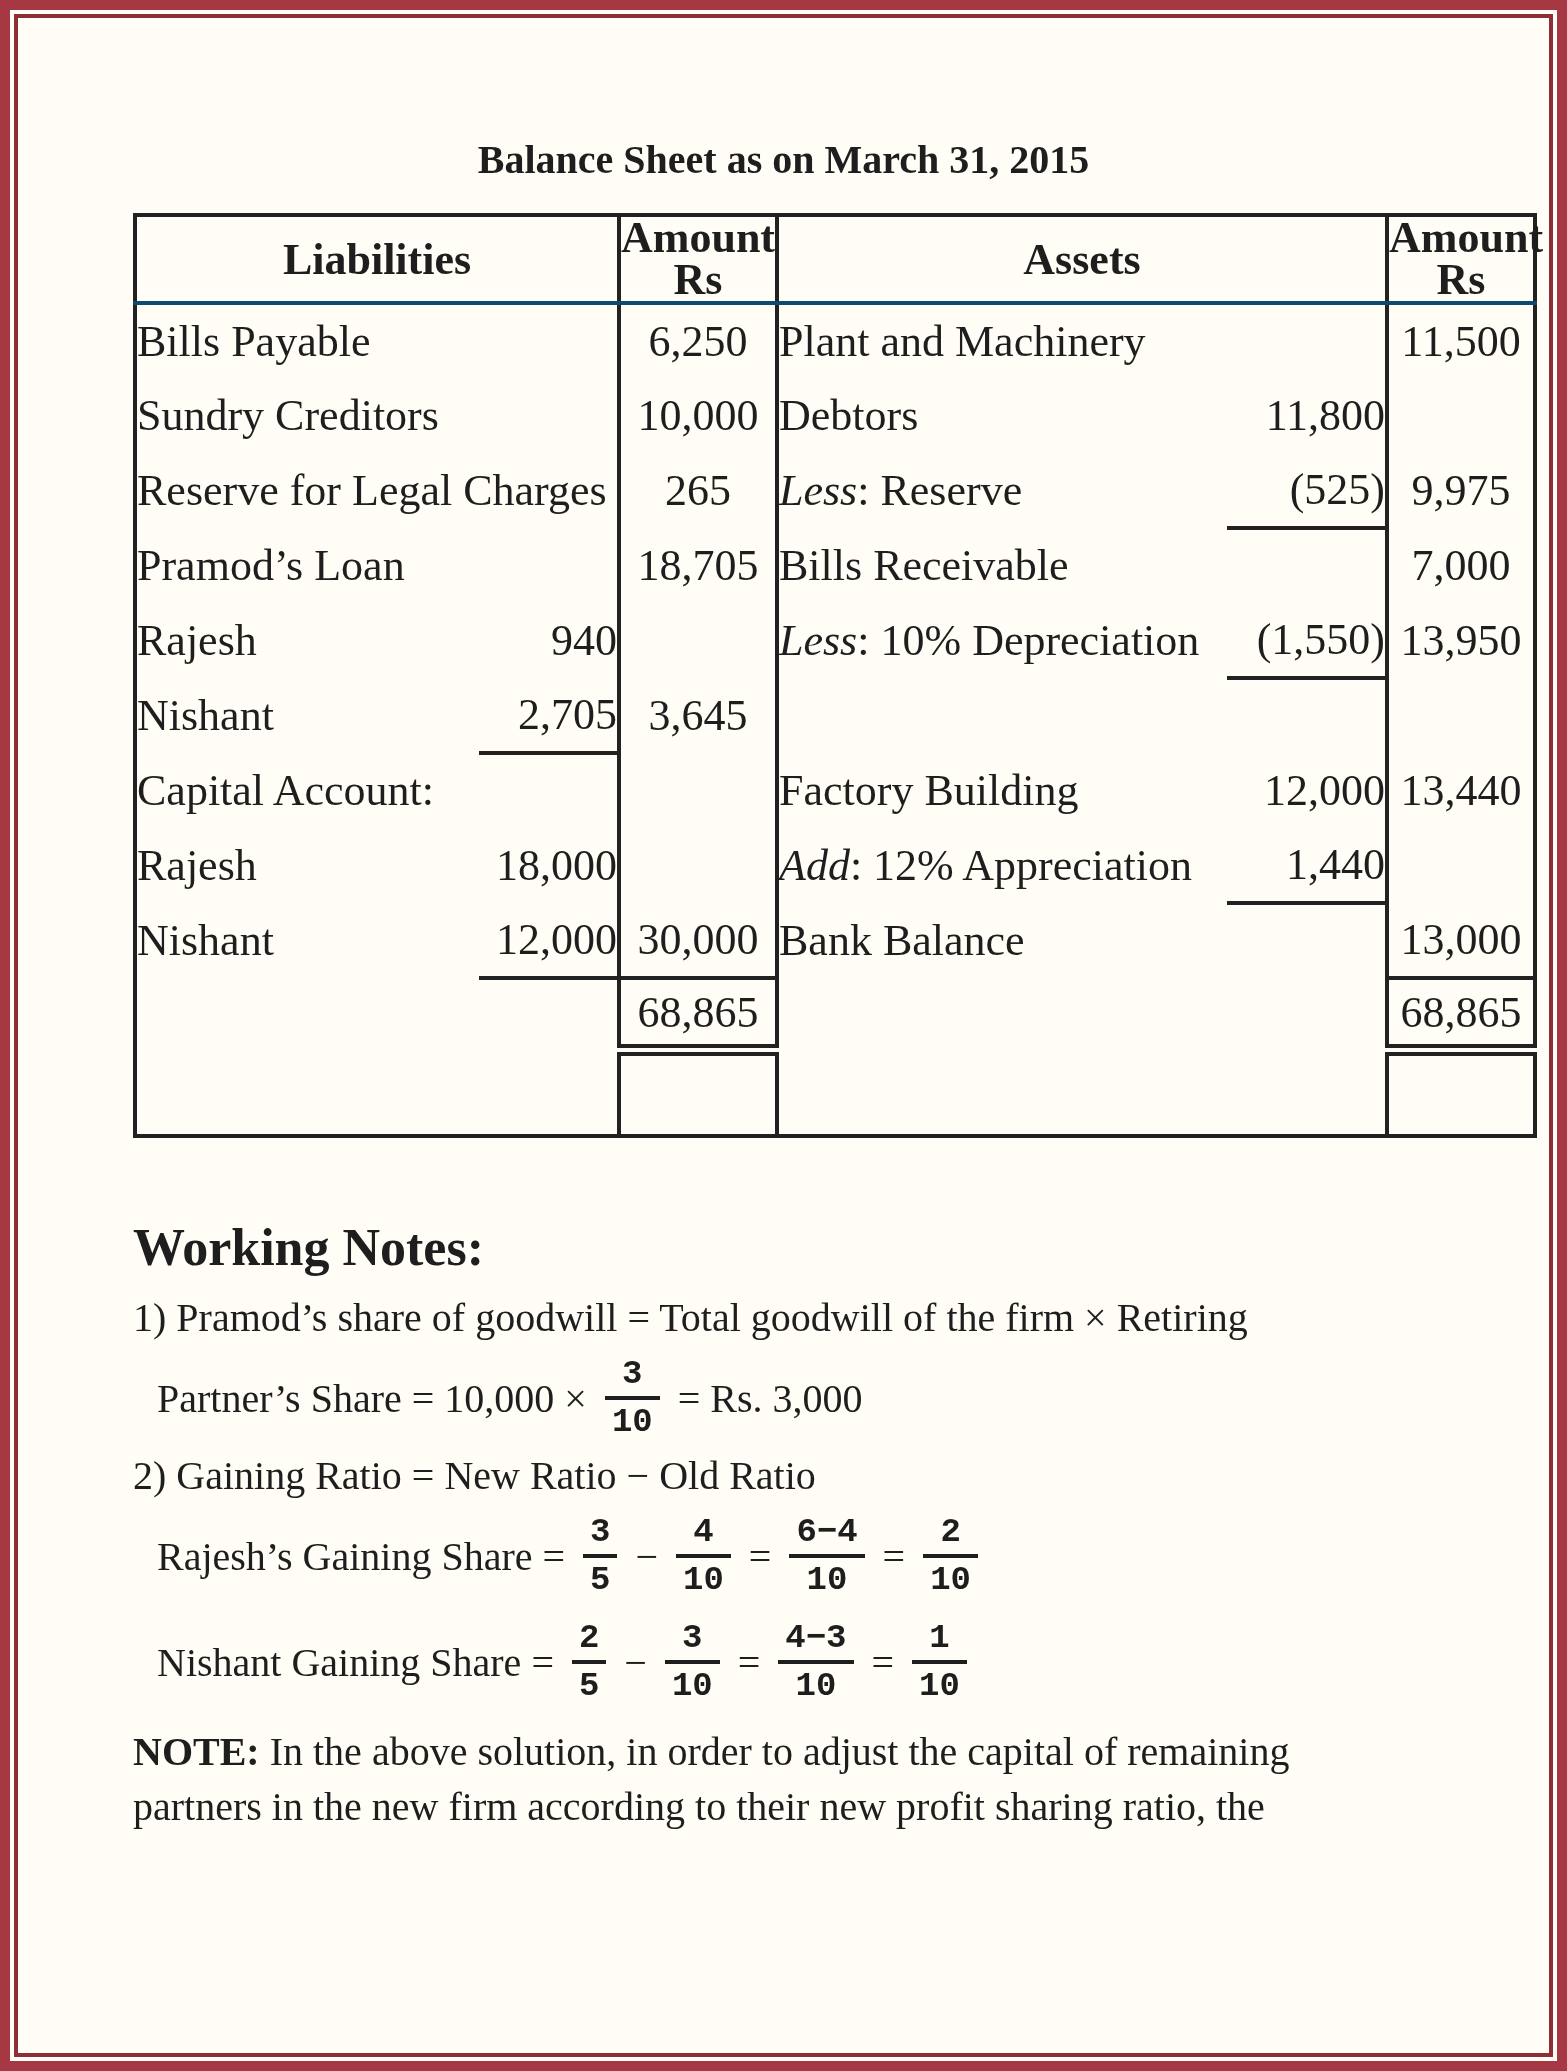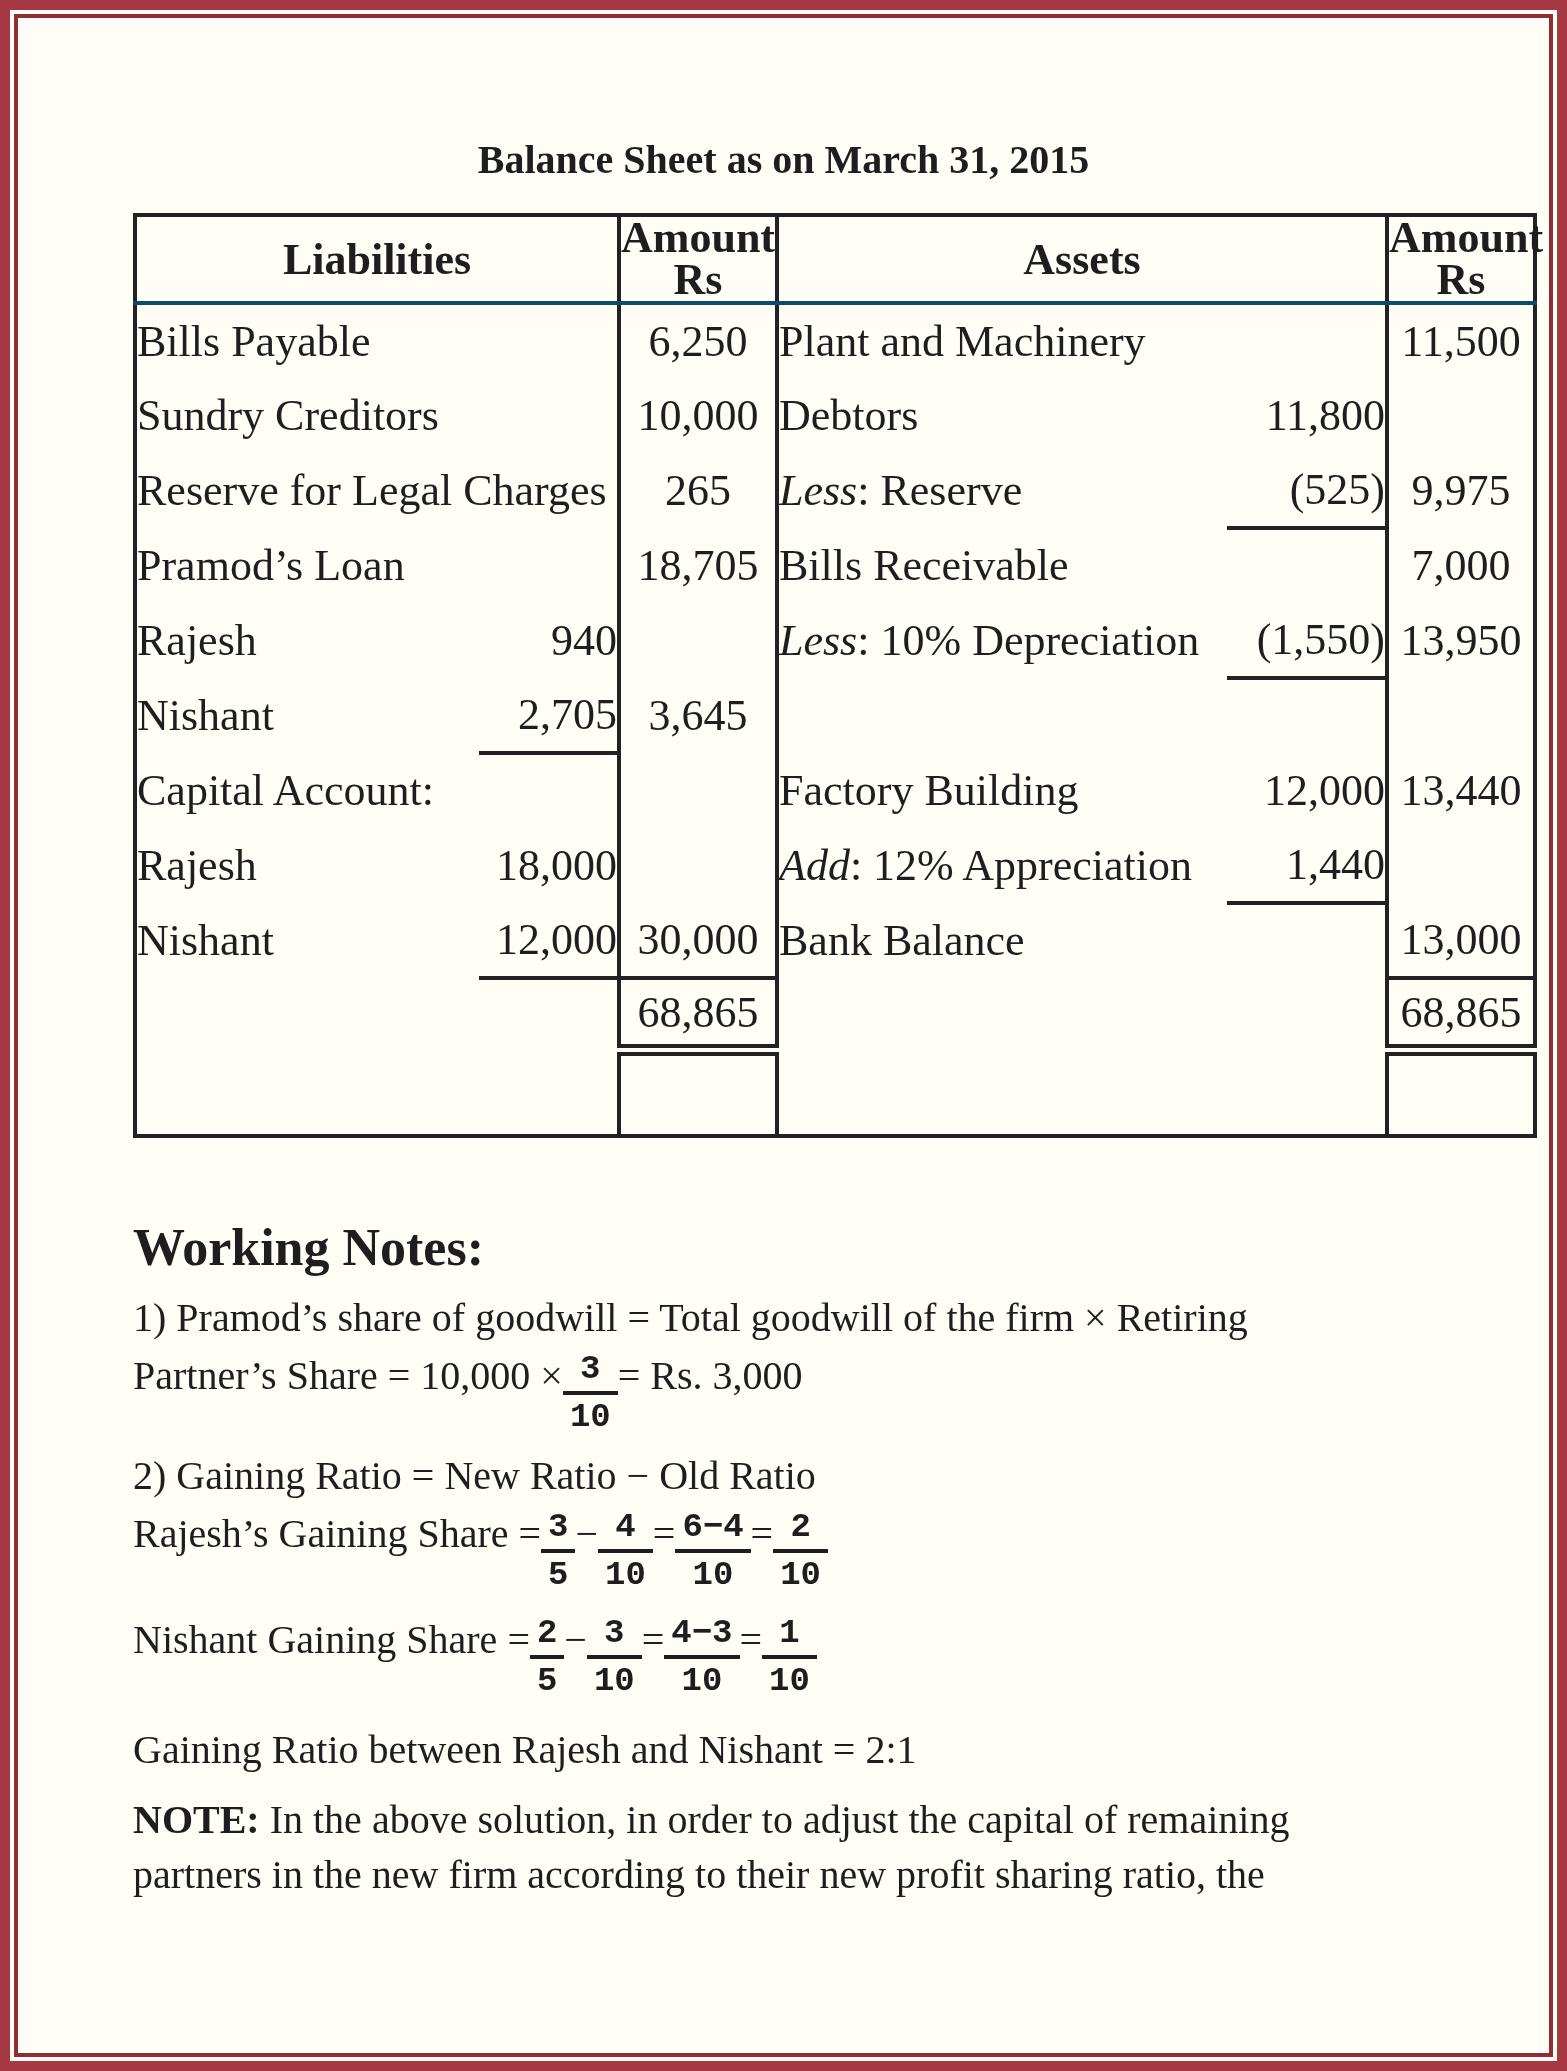--- a/index.html
+++ b/index.html
@@ -48,21 +48,21 @@
   td.amt{text-align:center;}
   td.ul{border-bottom:4px solid #222;}
   td.dbl{border-bottom:12px double #222;}
   .it{font-style:italic;}
 
   
   .notes{position:absolute;left:133px;top:1222px;width:1345px;font-size:40px;}
   .wn-head{font-weight:bold;font-size:52px;line-height:52px;}
   .wn-line{line-height:52px;margin-top:18px;}
   .wn-line.tight{margin-top:6px;}
-  .eq{display:flex;align-items:flex-start;gap:0;margin-top:8px;min-height:92px;}
+  .eq{display:flex;align-items:center;gap:18px;margin-top:8px;min-height:92px;margin-left:24px;}
   .eq .op{font-size:40px;}
   .frac{display:inline-block;text-align:center;vertical-align:middle;
         font-family:"Liberation Mono", monospace;font-weight:bold;font-size:34px;line-height:1;}
   .frac .num{display:block;padding:0 7px 5px;border-bottom:4px solid #1e1e1e;}
   .frac .den{display:block;padding:5px 7px 0;}
   .note-para{margin-top:16px;line-height:55px;}
 </style>
 </head>
 <body>
 
@@ -251,19 +251,18 @@
       <span class="num">4−3</span>
       <span class="den">10</span>
     </span>
     <span class="op">=</span>
     <span class="frac">
       <span class="num">1</span>
       <span class="den">10</span>
     </span>
   </div>
 
-  <div class="wn-line" style="margin-top:16px">Gaining Ratio between Rajesh and Nishant = 2:1</div>
 
   <div class="note-para">
     <div><b>NOTE:</b><span> In the above solution, in order to adjust the capital of remaining</span></div>
     <div>partners in the new firm according to their new profit sharing ratio, the</div>
   </div>
 </div>
 
 </body></html>

